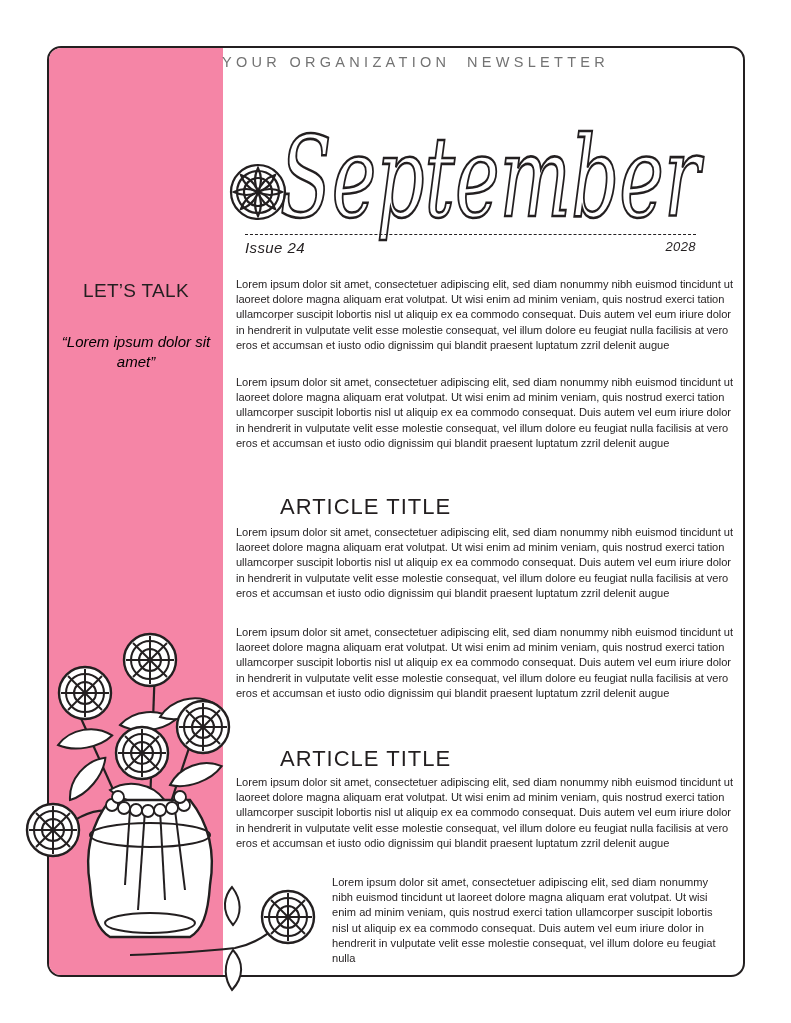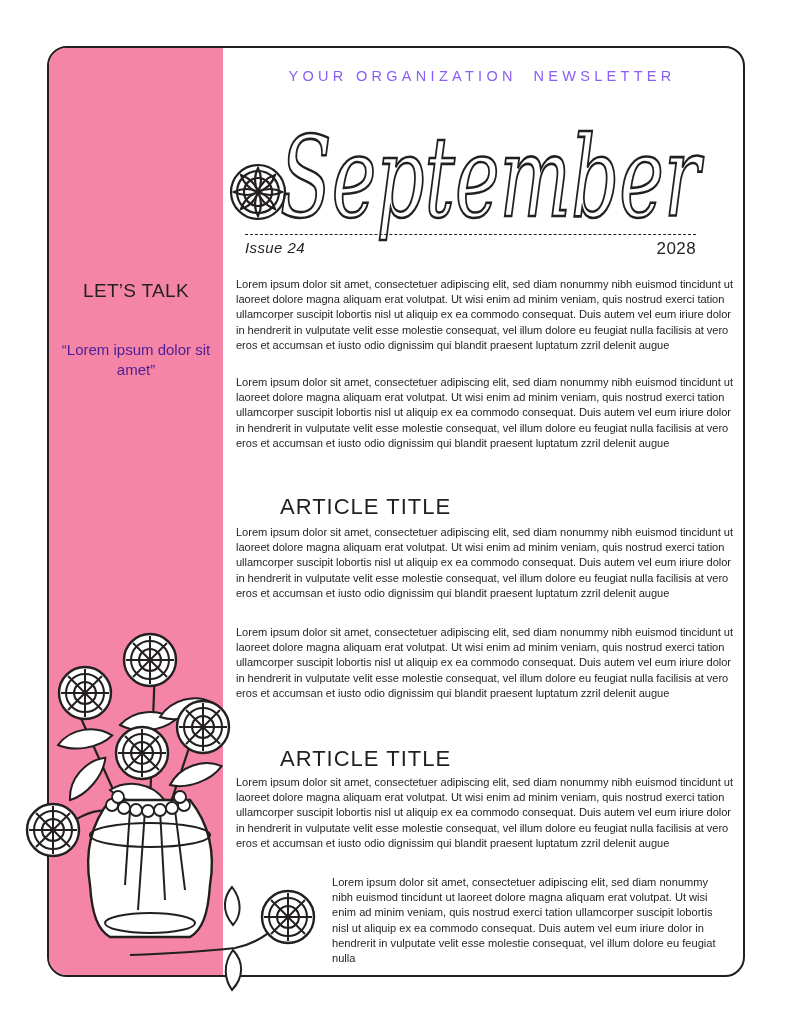--- a/index.html
+++ b/index.html
@@ -1,45 +1,45 @@
 <!DOCTYPE html>
 <html><head>
 <meta charset="utf-8">
 <style>
   * { box-sizing: border-box; margin: 0; padding: 0; }
   html, body { width: 791px; height: 1023px; background: #ffffff; overflow: hidden; }
   body { position: relative; font-family: "Liberation Sans", "DejaVu Sans", sans-serif; color: #1a1a1a; }
 
   .page-frame {
     position: absolute; left: 47px; top: 46px; width: 698px; height: 931px;
-    border: 2px solid #231f20; border-radius: 20px; overflow: hidden; background: #fff;
+    border: 2px solid #231f20; border-radius: 14px; overflow: hidden; background: #fff;
   }
   .sidebar {
     position: absolute; left: 0; top: 0; width: 174px; height: 100%;
     background: #F585A6;
   }
   .sidebar-heading {
     position: absolute; left: 0; top: 232px; width: 174px; text-align: center;
     font-size: 19px; letter-spacing: 0.3px; color: #231f20;
   }
   .sidebar-quote {
     position: absolute; left: 0; top: 284px; width: 174px; text-align: center;
-    font-size: 15px; line-height: 20px; color: #4c1d95; margin-top: 8px;
+    font-size: 15px; font-style: italic; line-height: 20px; color: #000000;
   }
 
   .org-title {
-    position: absolute; left: 222px; top: 68px; width: 520px; text-align: center;
-    font-size: 14.5px; letter-spacing: 4.3px; color: #8b5cf6;
+    position: absolute; left: 222px; top: 54px; width: 520px; 
+    font-size: 14.5px; letter-spacing: 4.3px; color: #737373;
   }
   .masthead-svg { position: absolute; left: 222px; top: 76px; width: 500px; height: 200px; }
   .issue-label {
     position: absolute; left: 245px; top: 239px; font-size: 15px; font-style: italic; color: #231f20; letter-spacing: 0.4px;
   }
   .year-label {
-    position: absolute; right: 95px; top: 239px; font-size: 17px; color: #231f20; letter-spacing: 0.4px;
+    position: absolute; right: 95px; top: 239px; font-size: 13px; font-style: italic; color: #231f20; letter-spacing: 0.4px;
   }
   .dash-line {
     position: absolute; left: 245px; top: 234px; width: 451px; border-top: 1.5px dashed #231f20;
   }
 
   .body-text {
     position: absolute; left: 236px; width: 500px;
     font-size: 11.1px; line-height: 15.2px; color: #231f20; letter-spacing: -0.05px;
   }
   .article-title {

